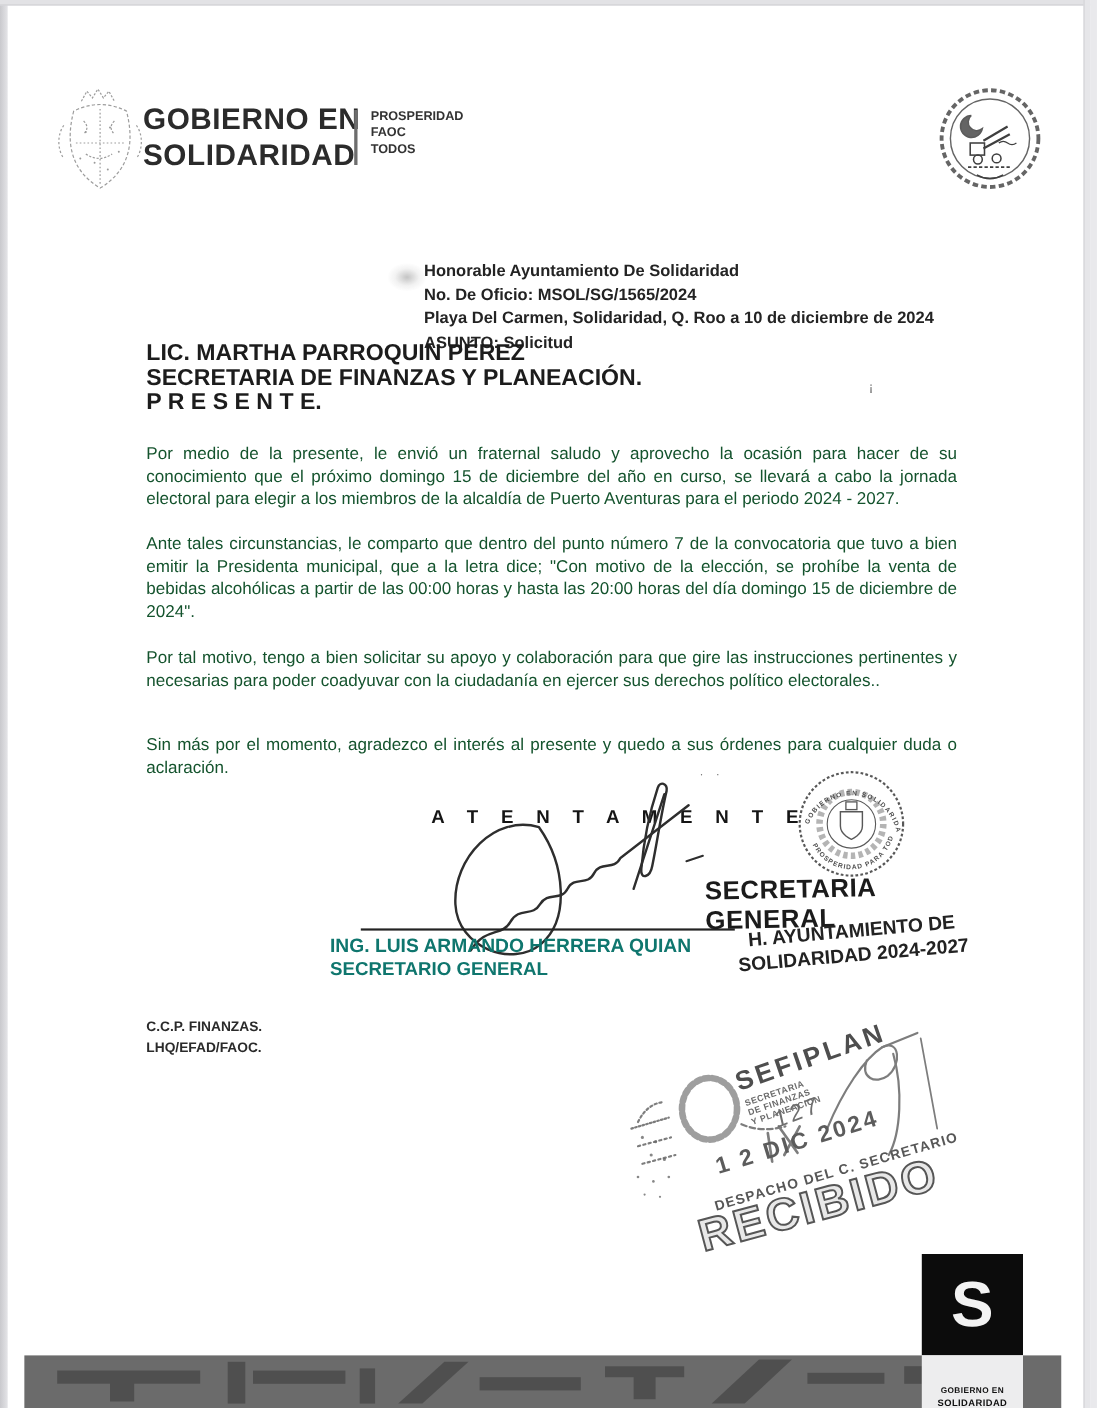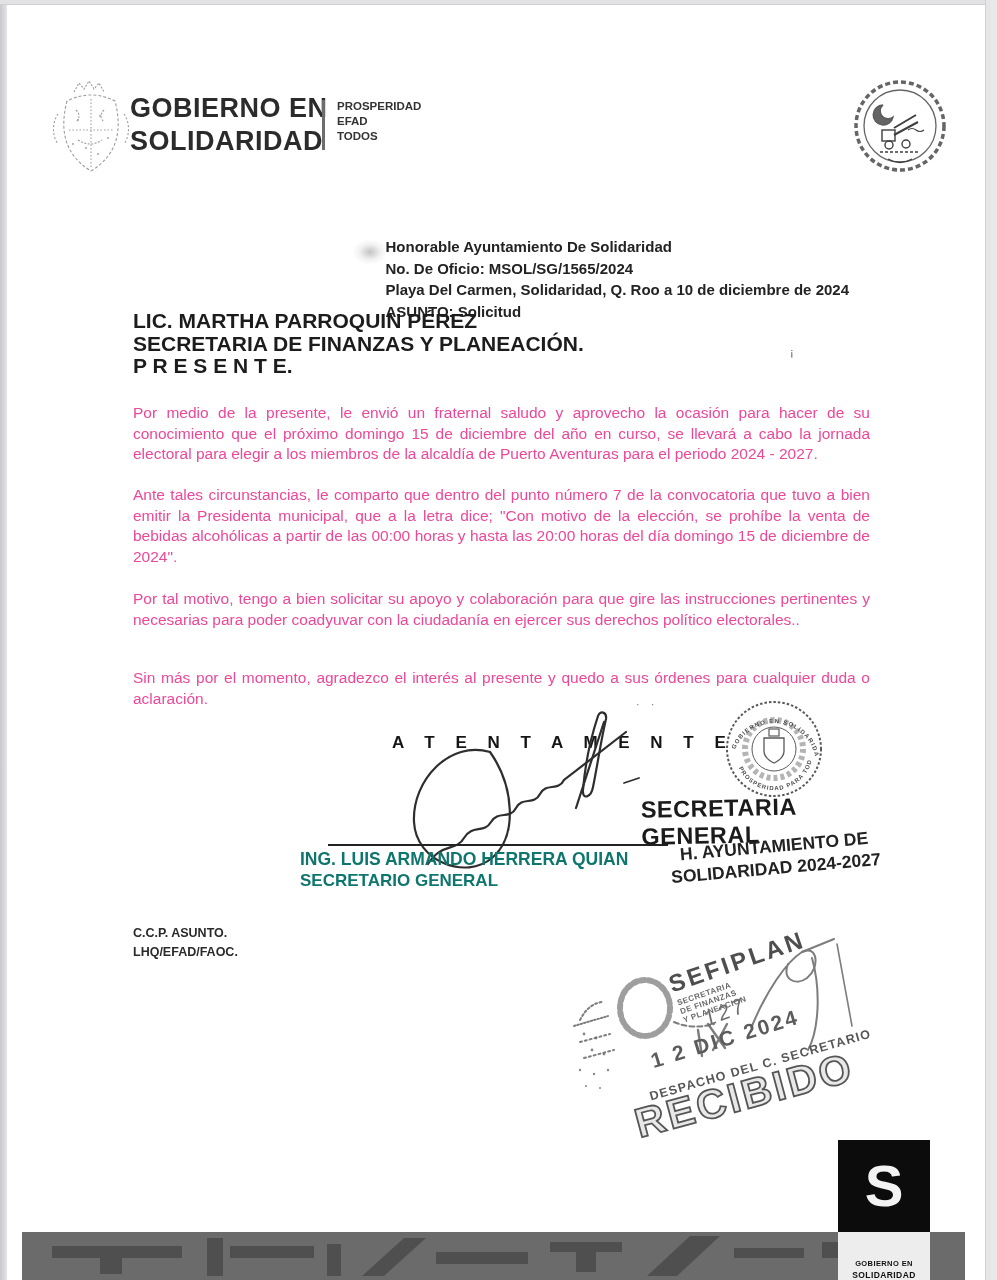--- a/index.html
+++ b/index.html
@@ -21,21 +21,21 @@
   
   .meta{right:142px;top:236px;text-align:left;font-weight:bold;font-size:15px;line-height:21.5px;color:#232323;}
   .smudge{left:352px;top:239px;width:36px;height:26px;border-radius:50% 60% 55% 45%;
     background:radial-gradient(closest-side,rgba(90,90,90,.55),rgba(120,120,120,.15) 60%,transparent);
     filter:blur(.6px);opacity:.65;}
   .stray1{left:790px;top:346px;font-size:11px;color:#555;}
   .stray2{left:636px;top:698px;font-size:11px;color:#777;letter-spacing:4px;}
 
   
   .recipient{left:133px;top:310px;font-size:21px;font-weight:bold;line-height:22.5px;color:#1c1c1c;}
-  .para{left:133px;width:737px;font-size:15.5px;line-height:20.7px;text-align:justify;color:#ec4899;}
+  .para{left:133px;width:737px;font-size:15.5px;line-height:20.7px;text-align:justify;color:#14532d;}
   .p1{top:403px;} .p2{top:485px;} .p3{top:589px;} .p4{top:668px;}
 
   
   .closing{left:392px;top:733px;font-size:17px;font-weight:bold;letter-spacing:8px;color:#151515;}
   .sig-line{left:328px;top:844px;width:340px;border-top:2.2px solid #232323;}
   .sig-block{left:300px;top:848px;width:405px;text-align:left;font-weight:bold;color:#0f766e;}
   .sig-name{font-size:17.5px;line-height:22px;}
   .sig-title{font-size:17px;line-height:21px;}
 
   
@@ -98,21 +98,21 @@
     </g>
   </svg>
 
   <div class="abs brand">
     <div>GOBIERNO EN</div>
     <div>SOLIDARIDAD</div>
   </div>
   <div class="abs brand-divider"></div>
   <div class="abs tagline">
     <div>PROSPERIDAD</div>
-    <div>EFAD</div>
+    <div>FAOC</div>
     <div>TODOS</div>
   </div>
 
   <svg class="abs" style="left:852px;top:78px" width="96" height="96" viewBox="0 0 96 96">
     <g fill="none" stroke="#3f3f3f">
       <circle cx="48" cy="48" r="44" stroke-width="3.5" stroke-dasharray="5 3" opacity=".8"></circle>
       <circle cx="48" cy="48" r="36" stroke-width="1.3" opacity=".8"></circle>
       <path d="M31,27 a10,10 0 1 0 10,12 a7.5,7.5 0 1 1 -10,-12" stroke-width="1.4" fill="#4a4a4a" opacity=".85"></path>
       <path d="M42,50 L64,37 M42,57 L66,44" stroke-width="2"></path>
       <rect x="30" y="52" width="13" height="11" stroke-width="1.4"></rect>
@@ -183,21 +183,21 @@
     </text>
   </svg>
 
   <div class="abs stamp-sec-general">SECRETARIA GENERAL</div>
   <div class="abs stamp-ayto">
     <div>H. AYUNTAMIENTO DE</div>
     <div>SOLIDARIDAD 2024-2027</div>
   </div>
 
   <div class="abs ccp">
-    <div>C.C.P. ASUNTO.</div>
+    <div>C.C.P. FINANZAS.</div>
     <div>LHQ/EFAD/FAOC.</div>
   </div>
 
   <svg class="abs" style="left:550px;top:930px" width="440" height="235" viewBox="0 0 440 235">
     <g fill="none" stroke="#5d5d5d" stroke-width="2" stroke-linecap="round" opacity=".8">
       <path d="M30,90 q8,-16 22,-18" stroke-dasharray="2 2.5"></path>
       <path d="M24,96 l34,-10" stroke-dasharray="1.5 2"></path>
       <path d="M30,112 l30,-8 M34,128 l30,-8" stroke-dasharray="2 3"></path>
       <ellipse cx="95" cy="78" rx="25" ry="28" stroke-width="6" stroke-dasharray="4 3.5" opacity=".75"></ellipse>
       <path d="M124,92 q18,8 40,2" stroke-dasharray="5 3"></path>

